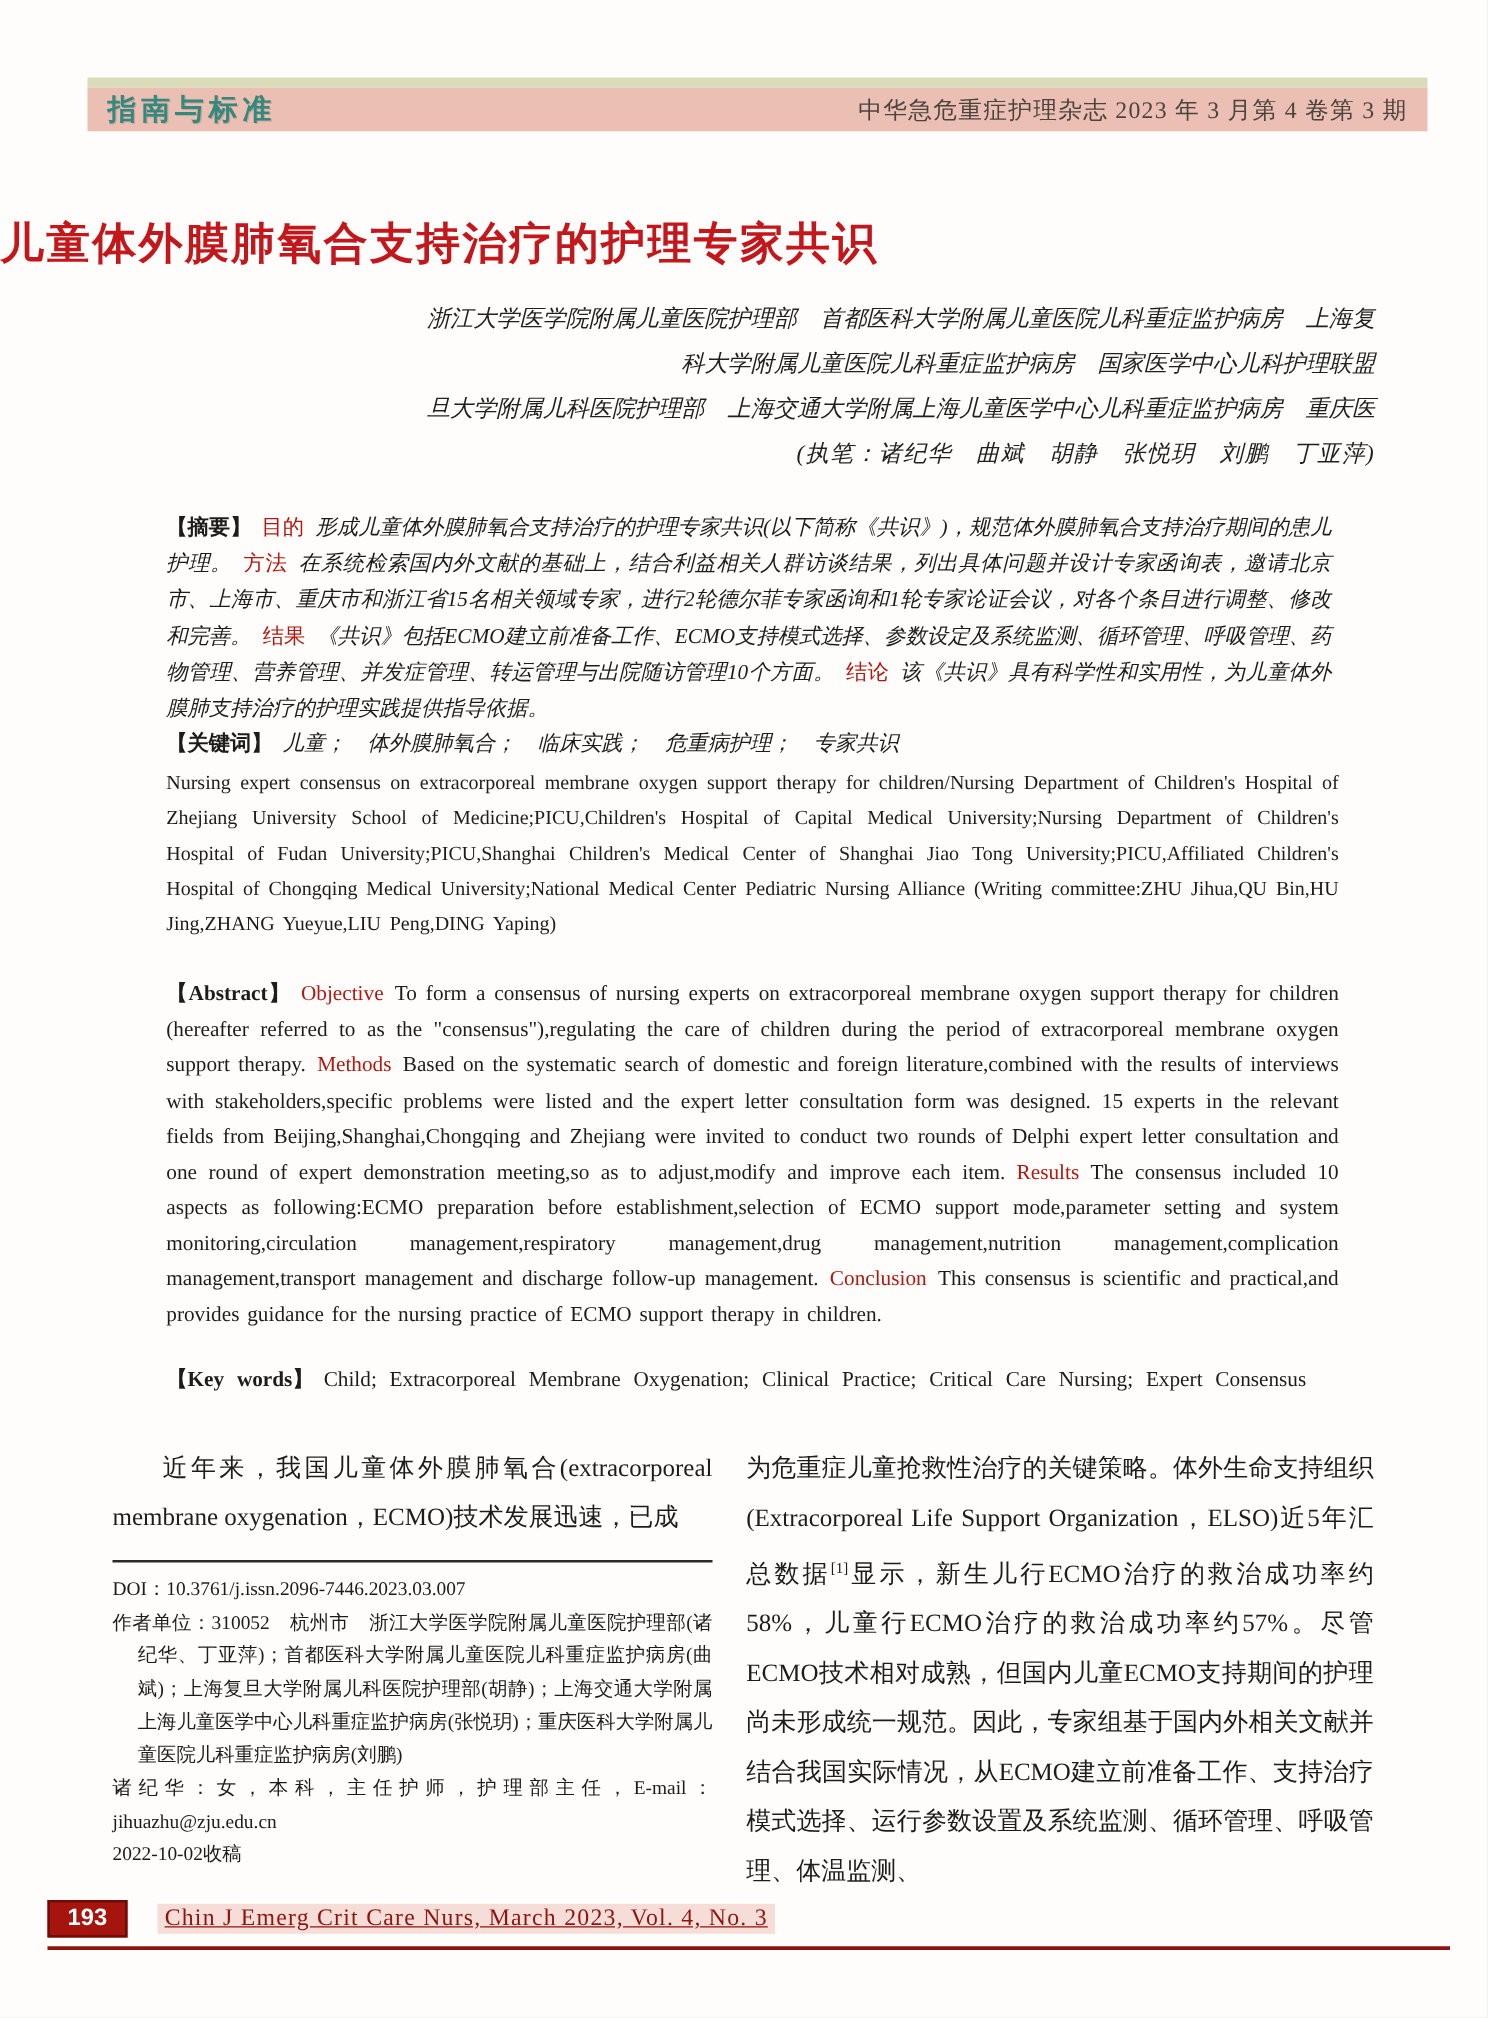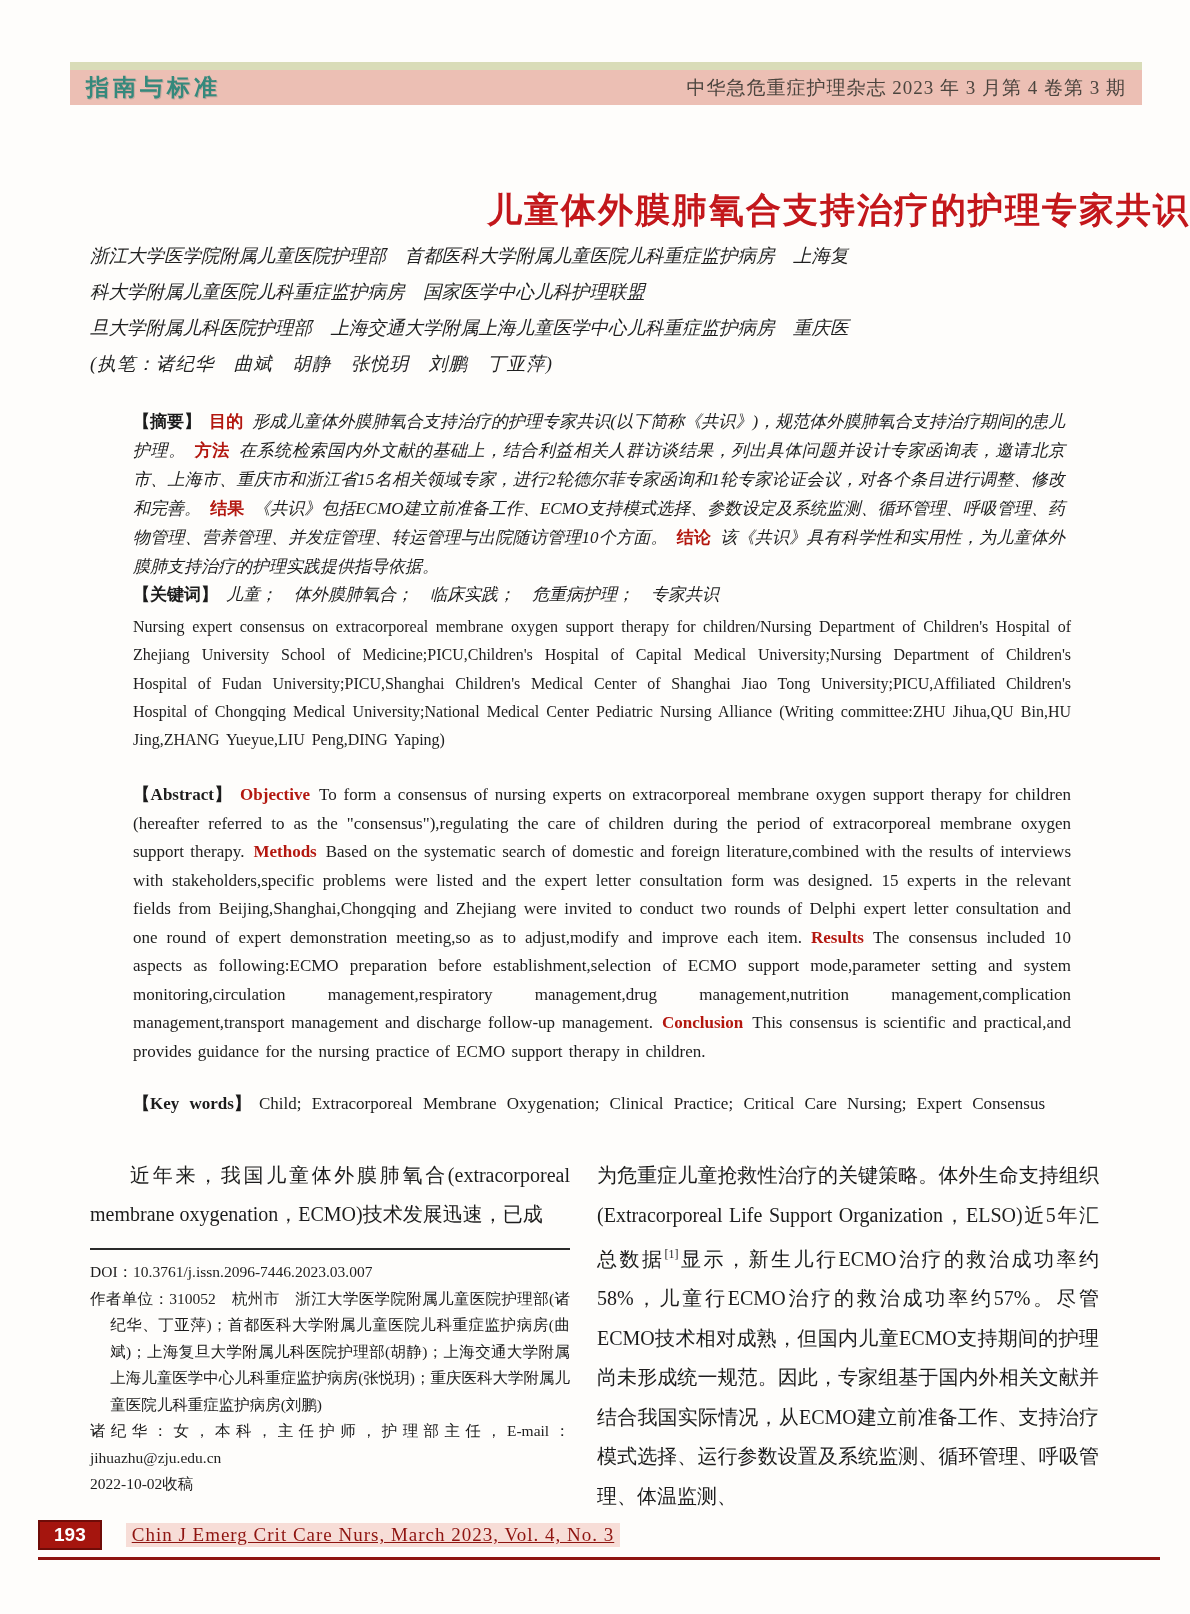--- a/index.html
+++ b/index.html
@@ -16,37 +16,37 @@
   }
   .band-left {
     font-family:"Liberation Sans","DejaVu Sans",sans-serif;
     font-weight:bold; font-size:23px; letter-spacing:4px; color:#35897c;
     text-shadow:1px 1px 0 #c9a79e;
   }
   .band-right { font-size:19px; color:#4b443e; letter-spacing:1px; }
 
   
   .title {
-    position:absolute; top:164px; left:0; width:100%; text-align:right;
+    position:absolute; top:148px; left:0; width:100%; text-align:left;
     font-family:Liberation Serif, serif;
     font-weight:bold; font-size:35px; letter-spacing:2px; color:#c3171b;
   }
   .affils {
-    position:absolute; top:238px; left:90px; width:1010px; text-align:left;
+    position:absolute; top:238px; left:90px; width:1010px; text-align:right;
     font-size:18.5px; line-height:36px; font-style:italic; color:#1f1f1f;
   }
   .affils .writers { letter-spacing:1px; }
 
   
   .abs-cn {
     position:absolute; top:390px; left:133px; width:932px;
     font-size:17px; line-height:29px; text-align:justify; font-style:italic;
   }
   .lab-black { font-weight:bold; font-style:normal; font-family:"Liberation Sans","DejaVu Sans",sans-serif; margin-right:8px; }
-  .lab-red { color:#b3170f; font-weight:bold; font-style:normal; font-family:"Liberation Sans","DejaVu Sans",sans-serif; margin:0 9px; }
+  .lab-red { color:#b3170f; font-weight:normal; font-style:normal; font-family:"Liberation Sans","DejaVu Sans",sans-serif; margin:0 9px; }
   .lab-red.first { margin-left:0; }
 
   .kw-cn { position:absolute; top:566px; left:133px; width:932px; font-size:17px; font-style:italic; }
 
   
   .en-title {
     position:absolute; top:597px; left:133px; width:938px;
     font-size:16px; line-height:28.3px; font-weight:normal; text-align:justify; word-spacing:3px;
   }
   .en-abs {

